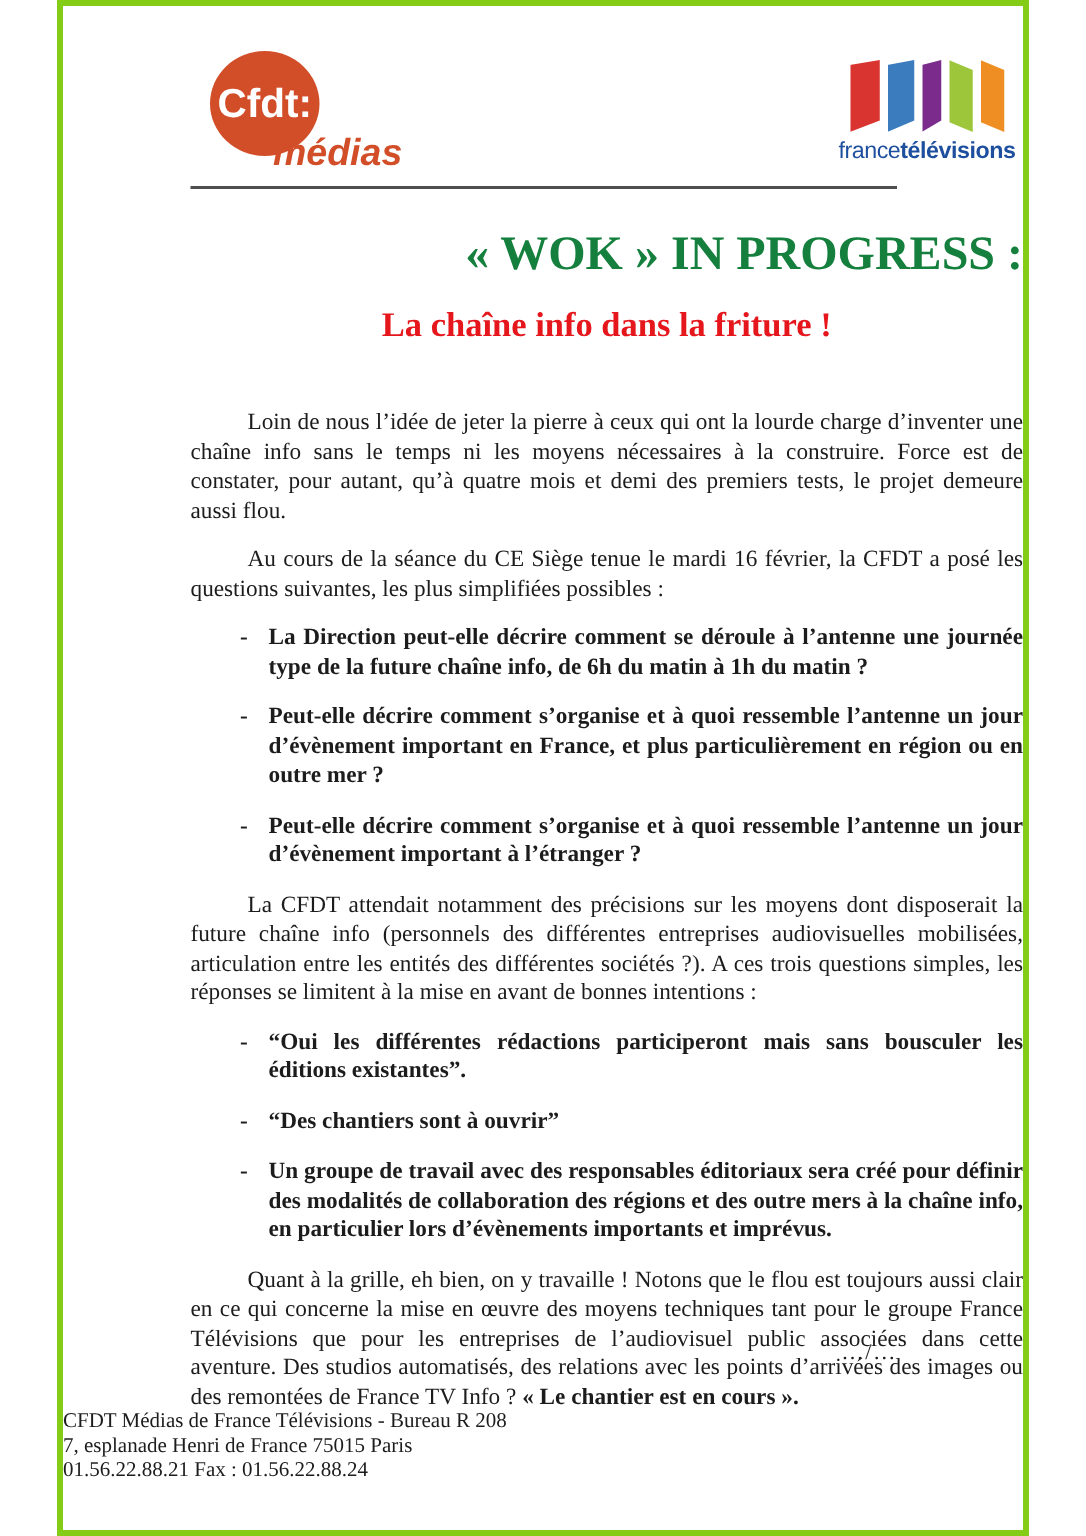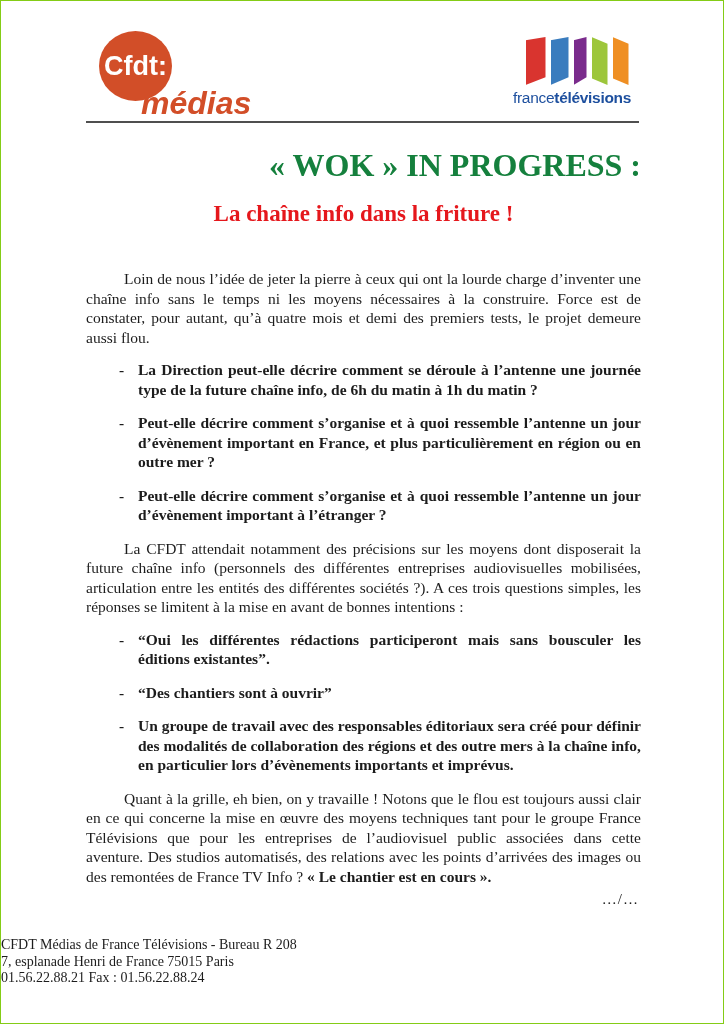--- a/index.html
+++ b/index.html
@@ -1,47 +1,47 @@
 <!DOCTYPE html>
 <html><head>
 <meta charset="utf-8">
 <style>
   html, body { margin:0; padding:0; background:#ffffff; }
   .page {
     position:relative;
-    width:724px; height:1024px;
+    width:648px; height:1024px;
     margin:0 auto;
     background:#ffffff;
     font-family:"Liberation Serif", serif;
     color:#1c1c1c;
     overflow:hidden;
     box-sizing:border-box;
-    border:1px solid #84cc16;
+    border:4px solid #84cc16;
   }
 
   
   .cfdt-logo { position:absolute; left:98px; top:30px; width:150px; height:84px; }
   .cfdt-circle {
     position:absolute; left:0; top:0;
     width:73px; height:70px; border-radius:50%;
     background:#d24e28;
     display:flex; align-items:center; justify-content:center;
   }
   .cfdt-circle span {
     color:#ffffff; font-family:"Liberation Sans", sans-serif;
     font-weight:bold; font-size:27px; line-height:1;
   }
   .cfdt-medias {
     position:absolute; left:42px; top:56px;
     font-family:"Liberation Sans", sans-serif;
     font-style:italic; font-weight:bold;
-    font-size:32px; color:#d24e28; line-height:1;
+    font-size:25px; color:#d24e28; line-height:1;
   }
 
-  .ftv-logo { position:absolute; left:512px; top:36px; width:128px; text-align:left; }
+  .ftv-logo { position:absolute; left:512px; top:36px; width:128px; text-align:center; }
   .ftv-bars { display:flex; justify-content:center; align-items:flex-start; gap:5px; height:50px; }
   .bar { display:inline-block; height:48px; }
   .bar.flag { clip-path:polygon(0 7%, 100% 0, 100% 84%, 0 100%); }
   .bar.flag-m { clip-path:polygon(0 0, 100% 14%, 100% 100%, 0 86%); }
   .bar.b-red    { width:20px; background:#d9342f; }
   .bar.b-blue   { width:18px; background:#3a7cbe; }
   .bar.b-purple { width:13px; background:#7a2b8c; }
   .bar.b-green  { width:16px; background:#9dc63b; }
   .bar.b-orange { width:16px; background:#ef8f23; }
   .ftv-text {
@@ -113,20 +113,21 @@
     </div>
   </div>
 
   <div class="divider"></div>
 
   <div class="content">
     <h1 class="title">« WOK » IN PROGRESS :</h1>
     <h2 class="subtitle">La chaîne info dans la friture !</h2>
 
     <p class="bold">Loin de nous l’idée de jeter la pierre à ceux qui ont la lourde charge d’inventer une chaîne info sans le temps ni les moyens nécessaires à la construire. Force est de constater, pour autant, qu’à quatre mois et demi des premiers tests, le projet demeure aussi flou.</p>
+    <p>Au cours de la séance du CE Siège tenue le mardi 16 février, la CFDT a posé les questions suivantes, les plus simplifiées possibles :</p>
 
     <div class="bullets">
       <div class="bullet">
         <span class="dash">-</span>
         <span class="btext">La Direction peut-elle décrire comment se déroule à l’antenne une journée type de la future chaîne info, de 6h du matin à 1h du matin ?</span>
       </div>
       <div class="bullet">
         <span class="dash">-</span>
         <span class="btext">Peut-elle décrire comment s’organise et à quoi ressemble l’antenne un jour d’évènement important en France, et plus particulièrement en région ou en outre mer ?</span>
       </div>

